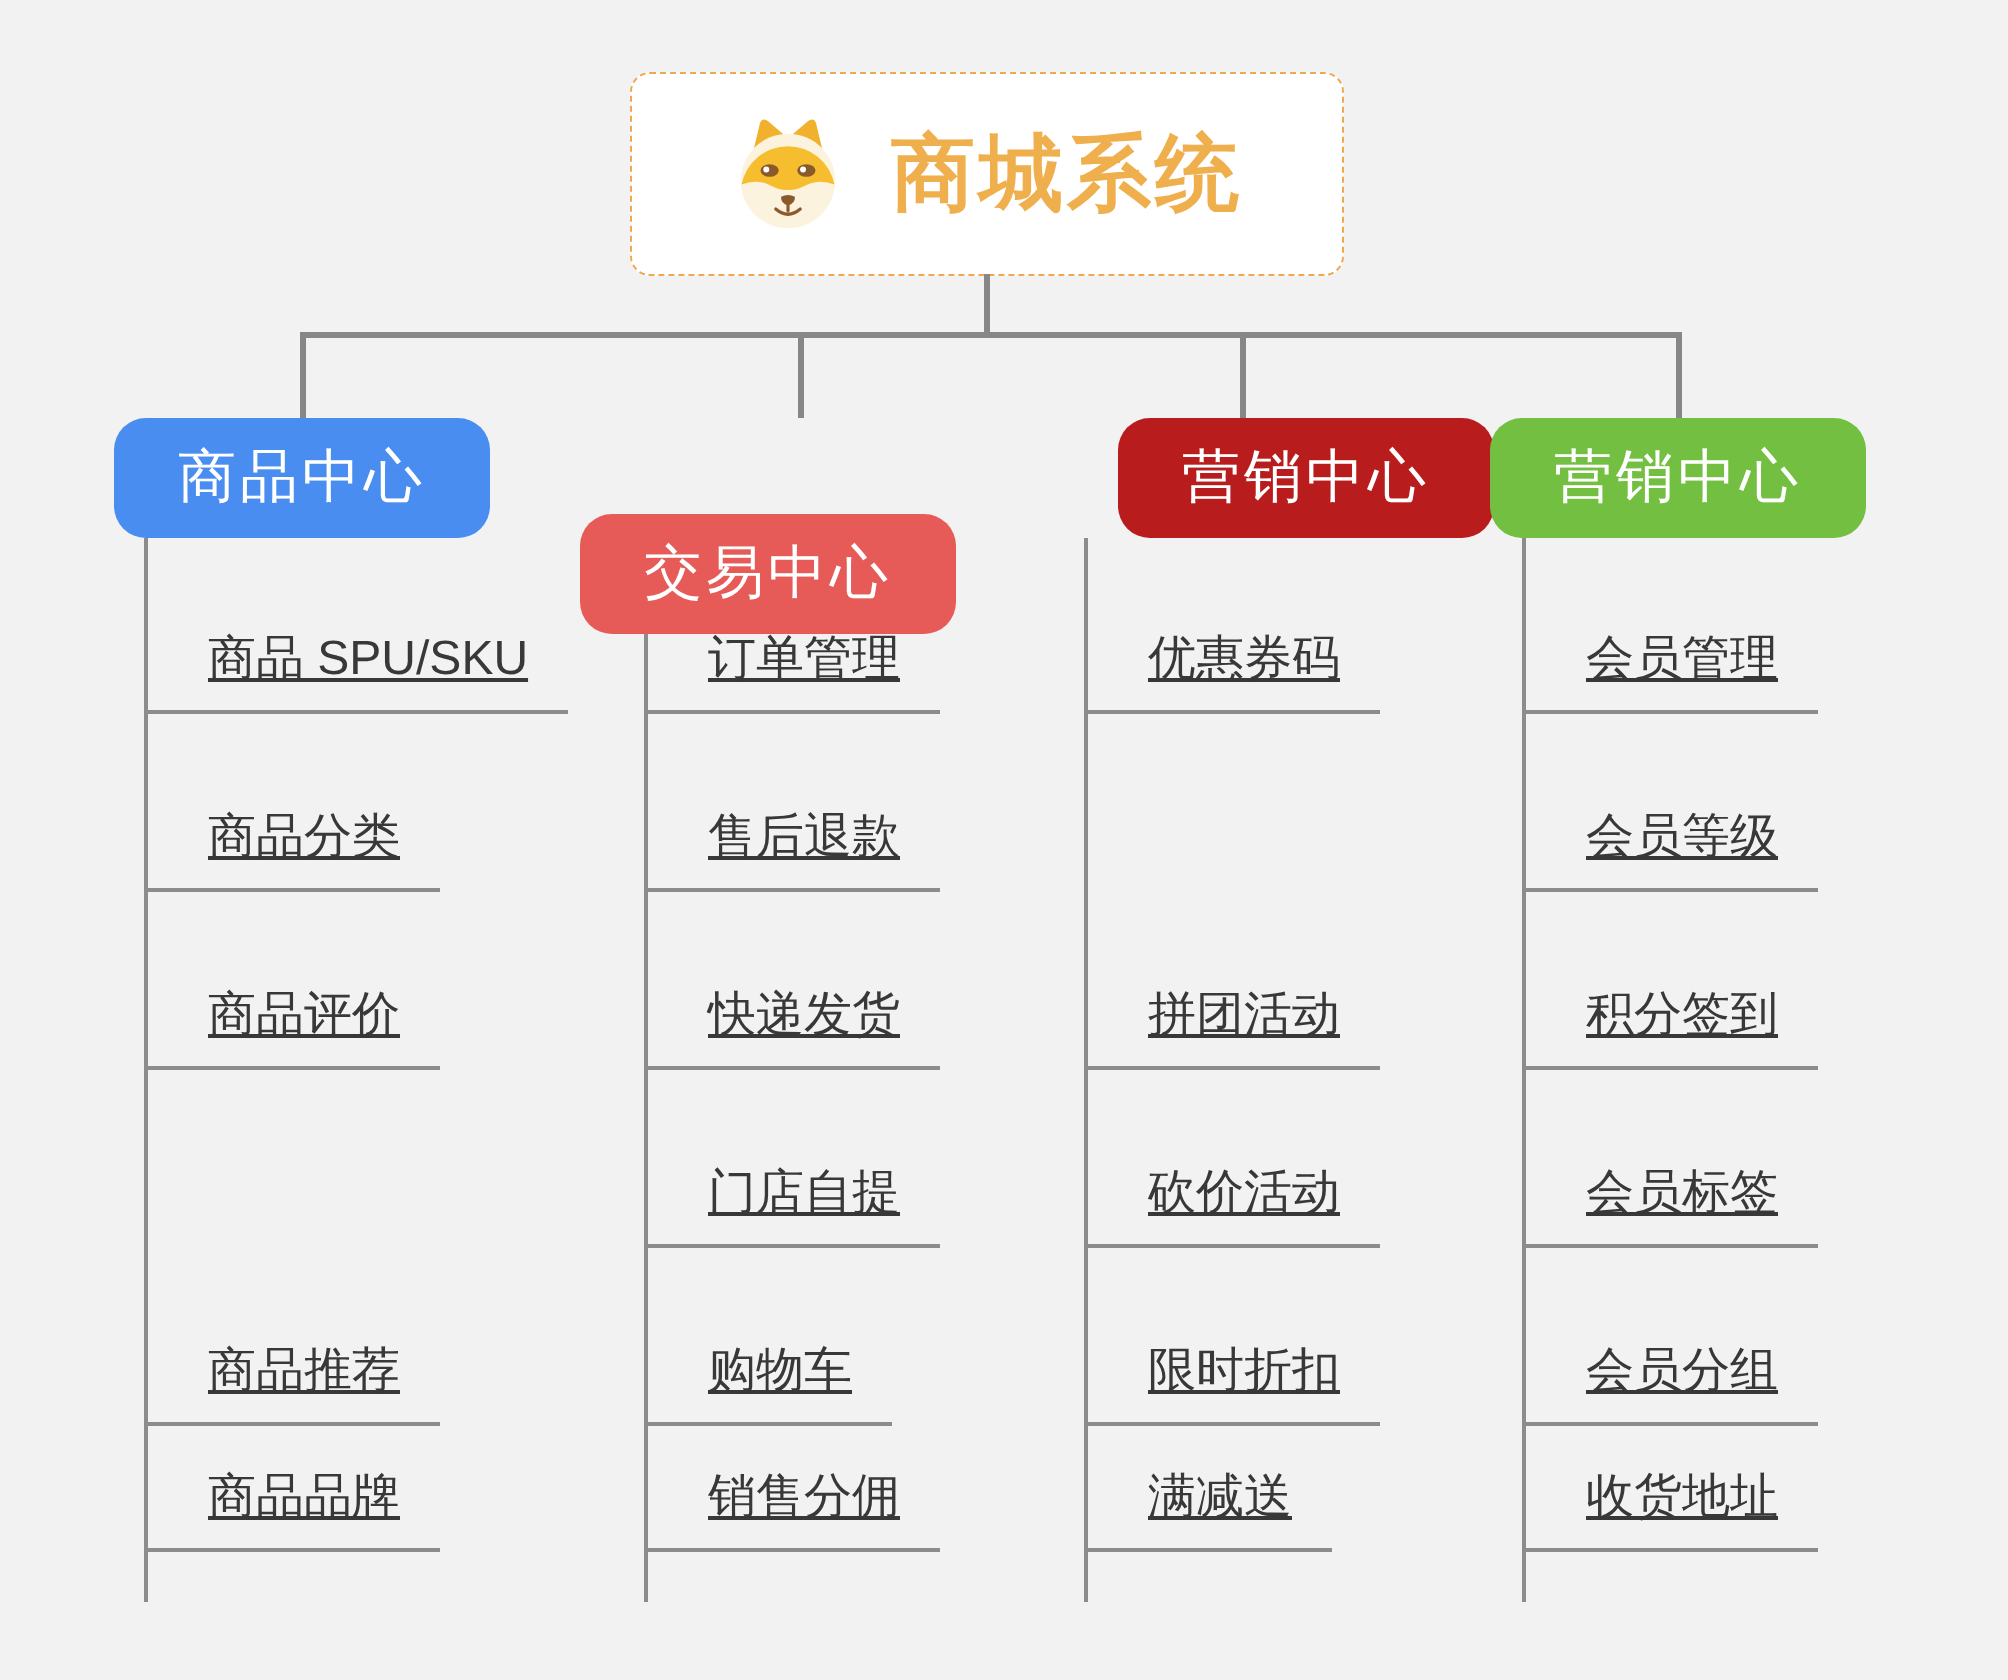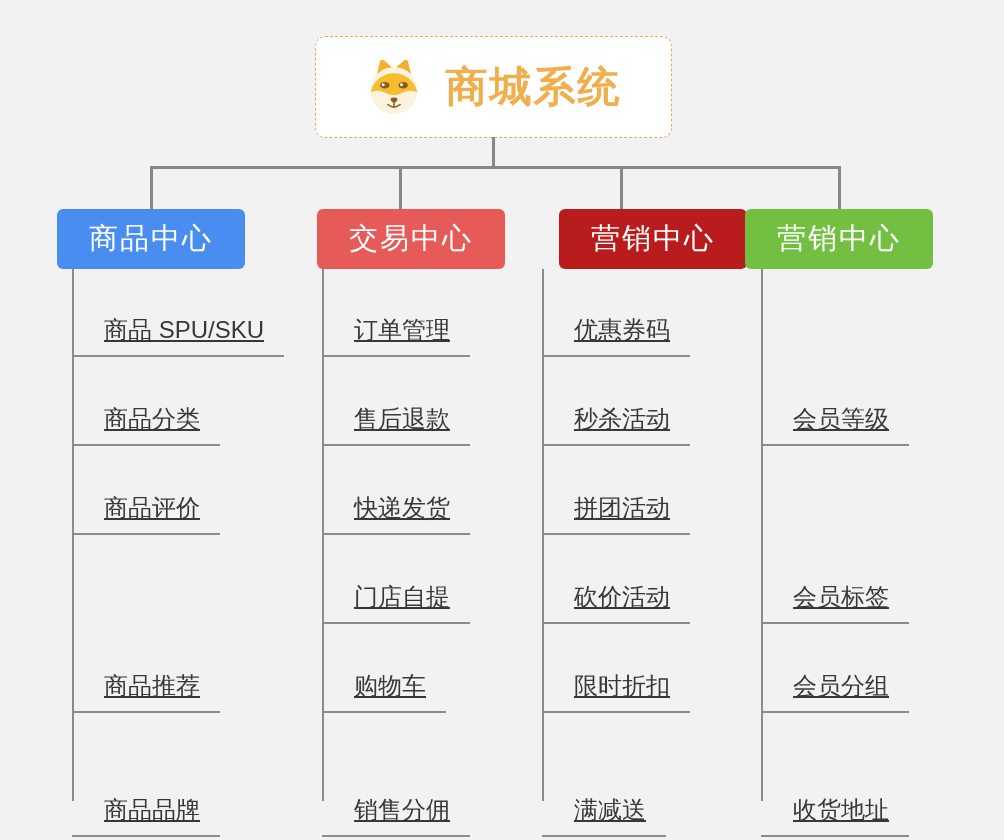--- a/index.html
+++ b/index.html
@@ -18,34 +18,34 @@
   
   .line{position:absolute;background:#878787;}
   .root-drop{left:492px;top:137px;width:3px;height:31px;}
   .hbar{left:150px;top:166px;width:691px;height:3px;}
   .drop{top:166px;width:3px;height:43px;}
   .drop.c1{left:150px;} .drop.c2{left:399px;} .drop.c3{left:620px;} .drop.c4{left:838px;}
   .trunk{top:269px;width:2px;height:532px;background:#8C8C8C;}
   .trunk.c1{left:72px;} .trunk.c2{left:322px;} .trunk.c3{left:542px;} .trunk.c4{left:761px;}
   
   .branch{
-    position:absolute;top:209px;width:188px;height:60px;border-radius:6px;
+    position:absolute;top:209px;width:188px;height:60px;border-radius:16px;
     display:flex;align-items:center;justify-content:center;
     color:#FFFFFF;font-size:29px;letter-spacing:2px;white-space:nowrap;
   }
-  .branch.c1{left:57px;} .branch.c2{left:317px;} .branch.c3{left:527px;} .branch.c4{left:745px;}
+  .branch.c1{left:57px;} .branch.c2{left:290px;margin-top:48px;} .branch.c3{left:527px;} .branch.c4{left:745px;}
   
   .leaf{
     position:absolute;display:inline-block;white-space:nowrap;
     font-size:24px;color:#383838;line-height:34px;
     padding:4px 20px 8px 32px;border-bottom:2px solid #8C8C8C;text-decoration:underline;
   }
   .leaf.c1{left:72px;} .leaf.c2{left:322px;} .leaf.c3{left:542px;} .leaf.c4{left:761px;}
   .leaf.r1{top:309px;} .leaf.r2{top:398px;} .leaf.r3{top:487px;}
-  .leaf.r4{top:576px;} .leaf.r5{top:665px;} .leaf.r6{top:789px;}
+  .leaf.r4{top:576px;} .leaf.r5{top:665px;} .leaf.r6{top:728px;}
 </style>
 </head>
 <body>
 
 <div class="stage">
 
   <div class="root-node">
     <svg class="doge" viewBox="0 0 64 64" aria-hidden="true">
       <path d="M12,24 L17,3 Q18,1 20,2.6 L31,12 Z" fill="#F2B12C" stroke="#F2B12C" stroke-width="2" stroke-linejoin="round"></path>
       <path d="M52,24 L47,3 Q46,1 44,2.6 L33,12 Z" fill="#F2B12C" stroke="#F2B12C" stroke-width="2" stroke-linejoin="round"></path>
@@ -84,24 +84,25 @@
   <div class="leaf c1 r6">商品品牌</div>
 
   <div class="leaf c2 r1">订单管理</div>
   <div class="leaf c2 r2">售后退款</div>
   <div class="leaf c2 r3">快递发货</div>
   <div class="leaf c2 r4">门店自提</div>
   <div class="leaf c2 r5">购物车</div>
   <div class="leaf c2 r6">销售分佣</div>
 
   <div class="leaf c3 r1">优惠券码</div>
-  <div class="leaf c3 r2">秒杀活动</div>
   <div class="leaf c3 r3">拼团活动</div>
   <div class="leaf c3 r4">砍价活动</div>
   <div class="leaf c3 r5">限时折扣</div>
   <div class="leaf c3 r6">满减送</div>
 
+  <div class="leaf c4 r1">会员管理</div>
   <div class="leaf c4 r2">会员等级</div>
+  <div class="leaf c4 r3">积分签到</div>
   <div class="leaf c4 r5">会员分组</div>
   <div class="leaf c4 r4">会员标签</div>
   <div class="leaf c4 r6">收货地址</div>
 
 </div>
 
 </body></html>

